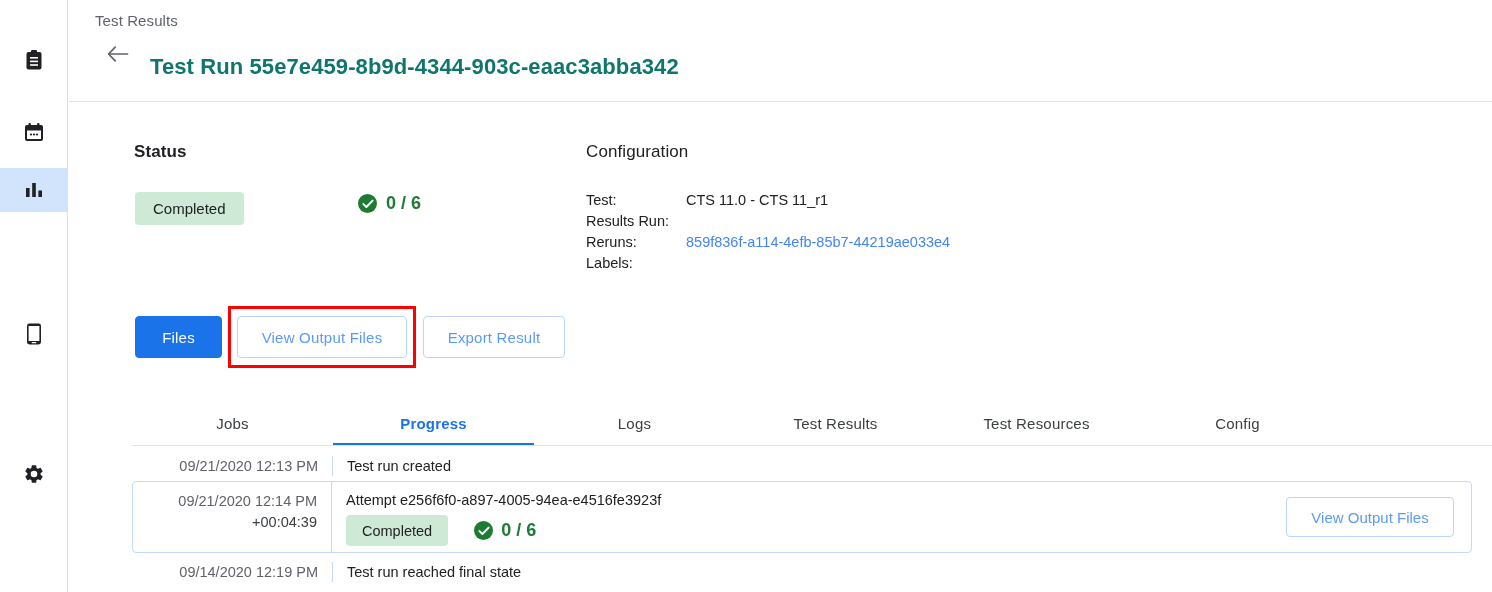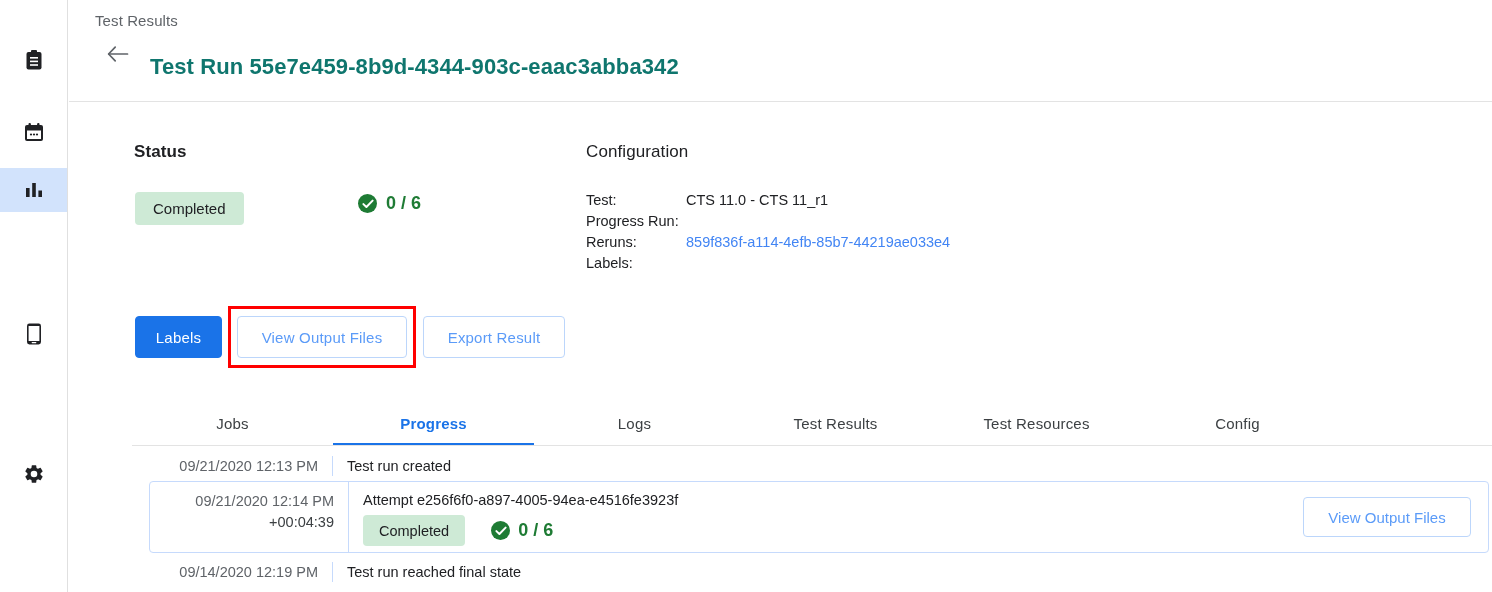--- a/index.html
+++ b/index.html
@@ -129,21 +129,21 @@
     width: 1px; flex: none; background: #c6dafc; align-self: stretch;
   }
   .prow .body {
     flex: 1; padding-left: 14px; font-size: 14.5px; color: #202124; line-height: 20px;
   }
 
   #row-created { left: 132px; top: 456px; width: 1360px; }
   #row-final   { left: 132px; top: 562px; width: 1360px; }
 
   .attempt-card {
-    position: absolute; left: 149px; top: 481px; width: 1340px; height: 72px;
+    position: absolute; left: 132px; top: 481px; width: 1340px; height: 72px;
     border: 1px solid #c6dafc; border-radius: 4px; background: #ffffff;
     display: flex; align-items: flex-start;
   }
   .attempt-card .ts {
     width: 198px; flex: none; text-align: right; padding-right: 14px; padding-top: 9px;
     font-size: 14.5px; color: #5f6368; line-height: 21px;
   }
   .attempt-card .ts .dur { display: block; color: #3c4043; }
   .attempt-card .sep { width: 1px; flex: none; background: #c6dafc; align-self: stretch; }
   .attempt-card .body { flex: 1; padding-left: 14px; padding-top: 9px; }
@@ -252,34 +252,34 @@
   </div>
 
   <div class="section-label" id="config-label">Configuration</div>
 
   <div class="cfg">
     <div class="cfg-row">
       <span class="cfg-key">Test:</span>
       <span class="cfg-val">CTS 11.0 - CTS 11_r1</span>
     </div>
     <div class="cfg-row">
-      <span class="cfg-key">Progress Run:</span>
+      <span class="cfg-key">Results Run:</span>
       <span class="cfg-val"></span>
     </div>
     <div class="cfg-row">
       <span class="cfg-key">Reruns:</span>
       <span class="cfg-val link">859f836f-a114-4efb-85b7-44219ae033e4</span>
     </div>
     <div class="cfg-row">
       <span class="cfg-key">Labels:</span>
       <span class="cfg-val"></span>
     </div>
   </div>
 
-  <div class="btn btn-primary" id="btn-rerun">Labels</div>
+  <div class="btn btn-primary" id="btn-rerun">Files</div>
   <div class="btn btn-outline" id="btn-view-output">View Output Files</div>
   <div class="btn btn-outline" id="btn-export">Export Result</div>
   <div class="red-highlight"></div>
 
   <div class="tabs">
     <div class="tab">Jobs</div>
     <div class="tab active">Progress</div>
     <div class="tab">Logs</div>
     <div class="tab">Test Results</div>
     <div class="tab">Test Resources</div>

